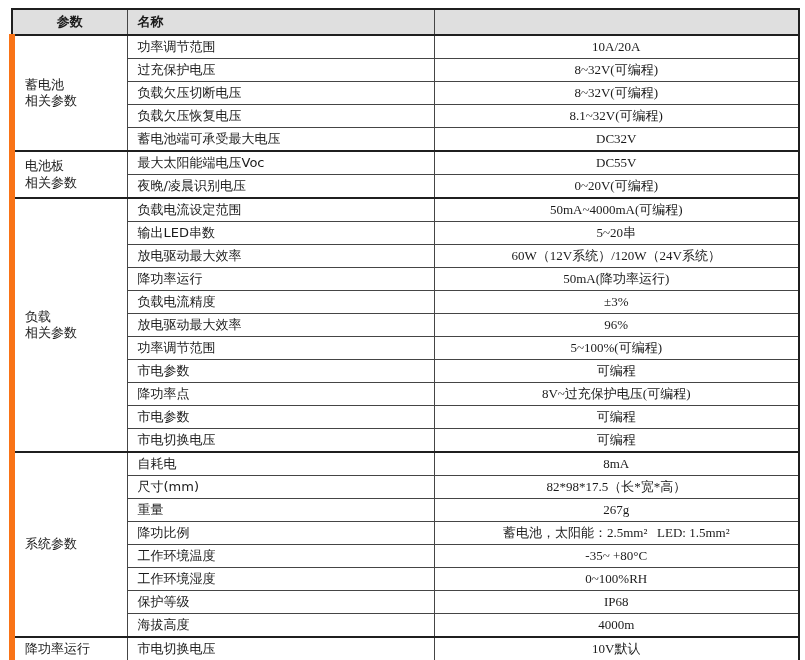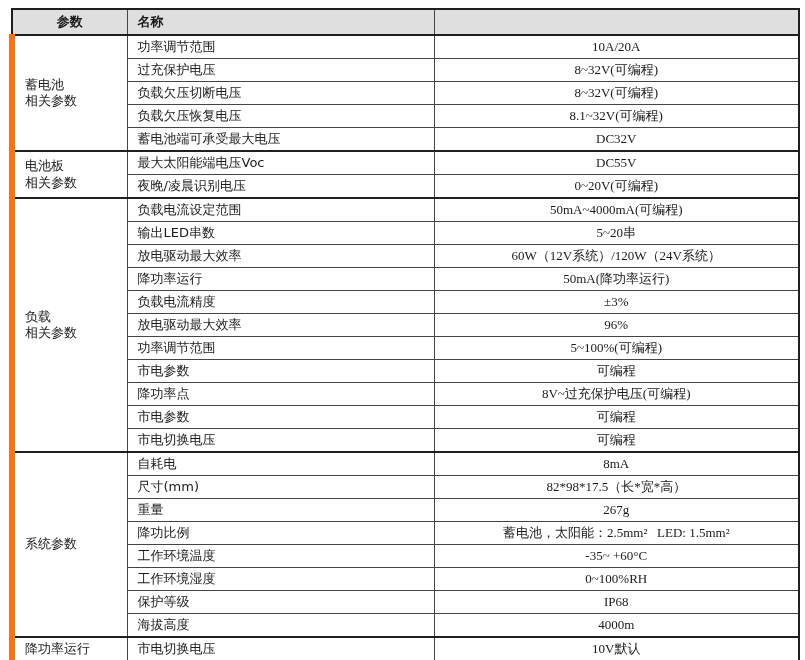--- a/index.html
+++ b/index.html
@@ -164,21 +164,21 @@
         <tr>
           <td class="name-cell">重量</td>
           <td class="value-cell">267g</td>
         </tr>
         <tr>
           <td class="name-cell">降功比例</td>
           <td class="value-cell">蓄电池，太阳能：2.5mm²   LED: 1.5mm²</td>
         </tr>
         <tr>
           <td class="name-cell">工作环境温度</td>
-          <td class="value-cell">-35~ +60°C</td>
+          <td class="value-cell">-35~ +80°C</td>
         </tr>
         <tr>
           <td class="name-cell">工作环境湿度</td>
           <td class="value-cell">0~100%RH</td>
         </tr>
         <tr>
           <td class="name-cell">保护等级</td>
           <td class="value-cell">IP68</td>
         </tr>
         <tr>

